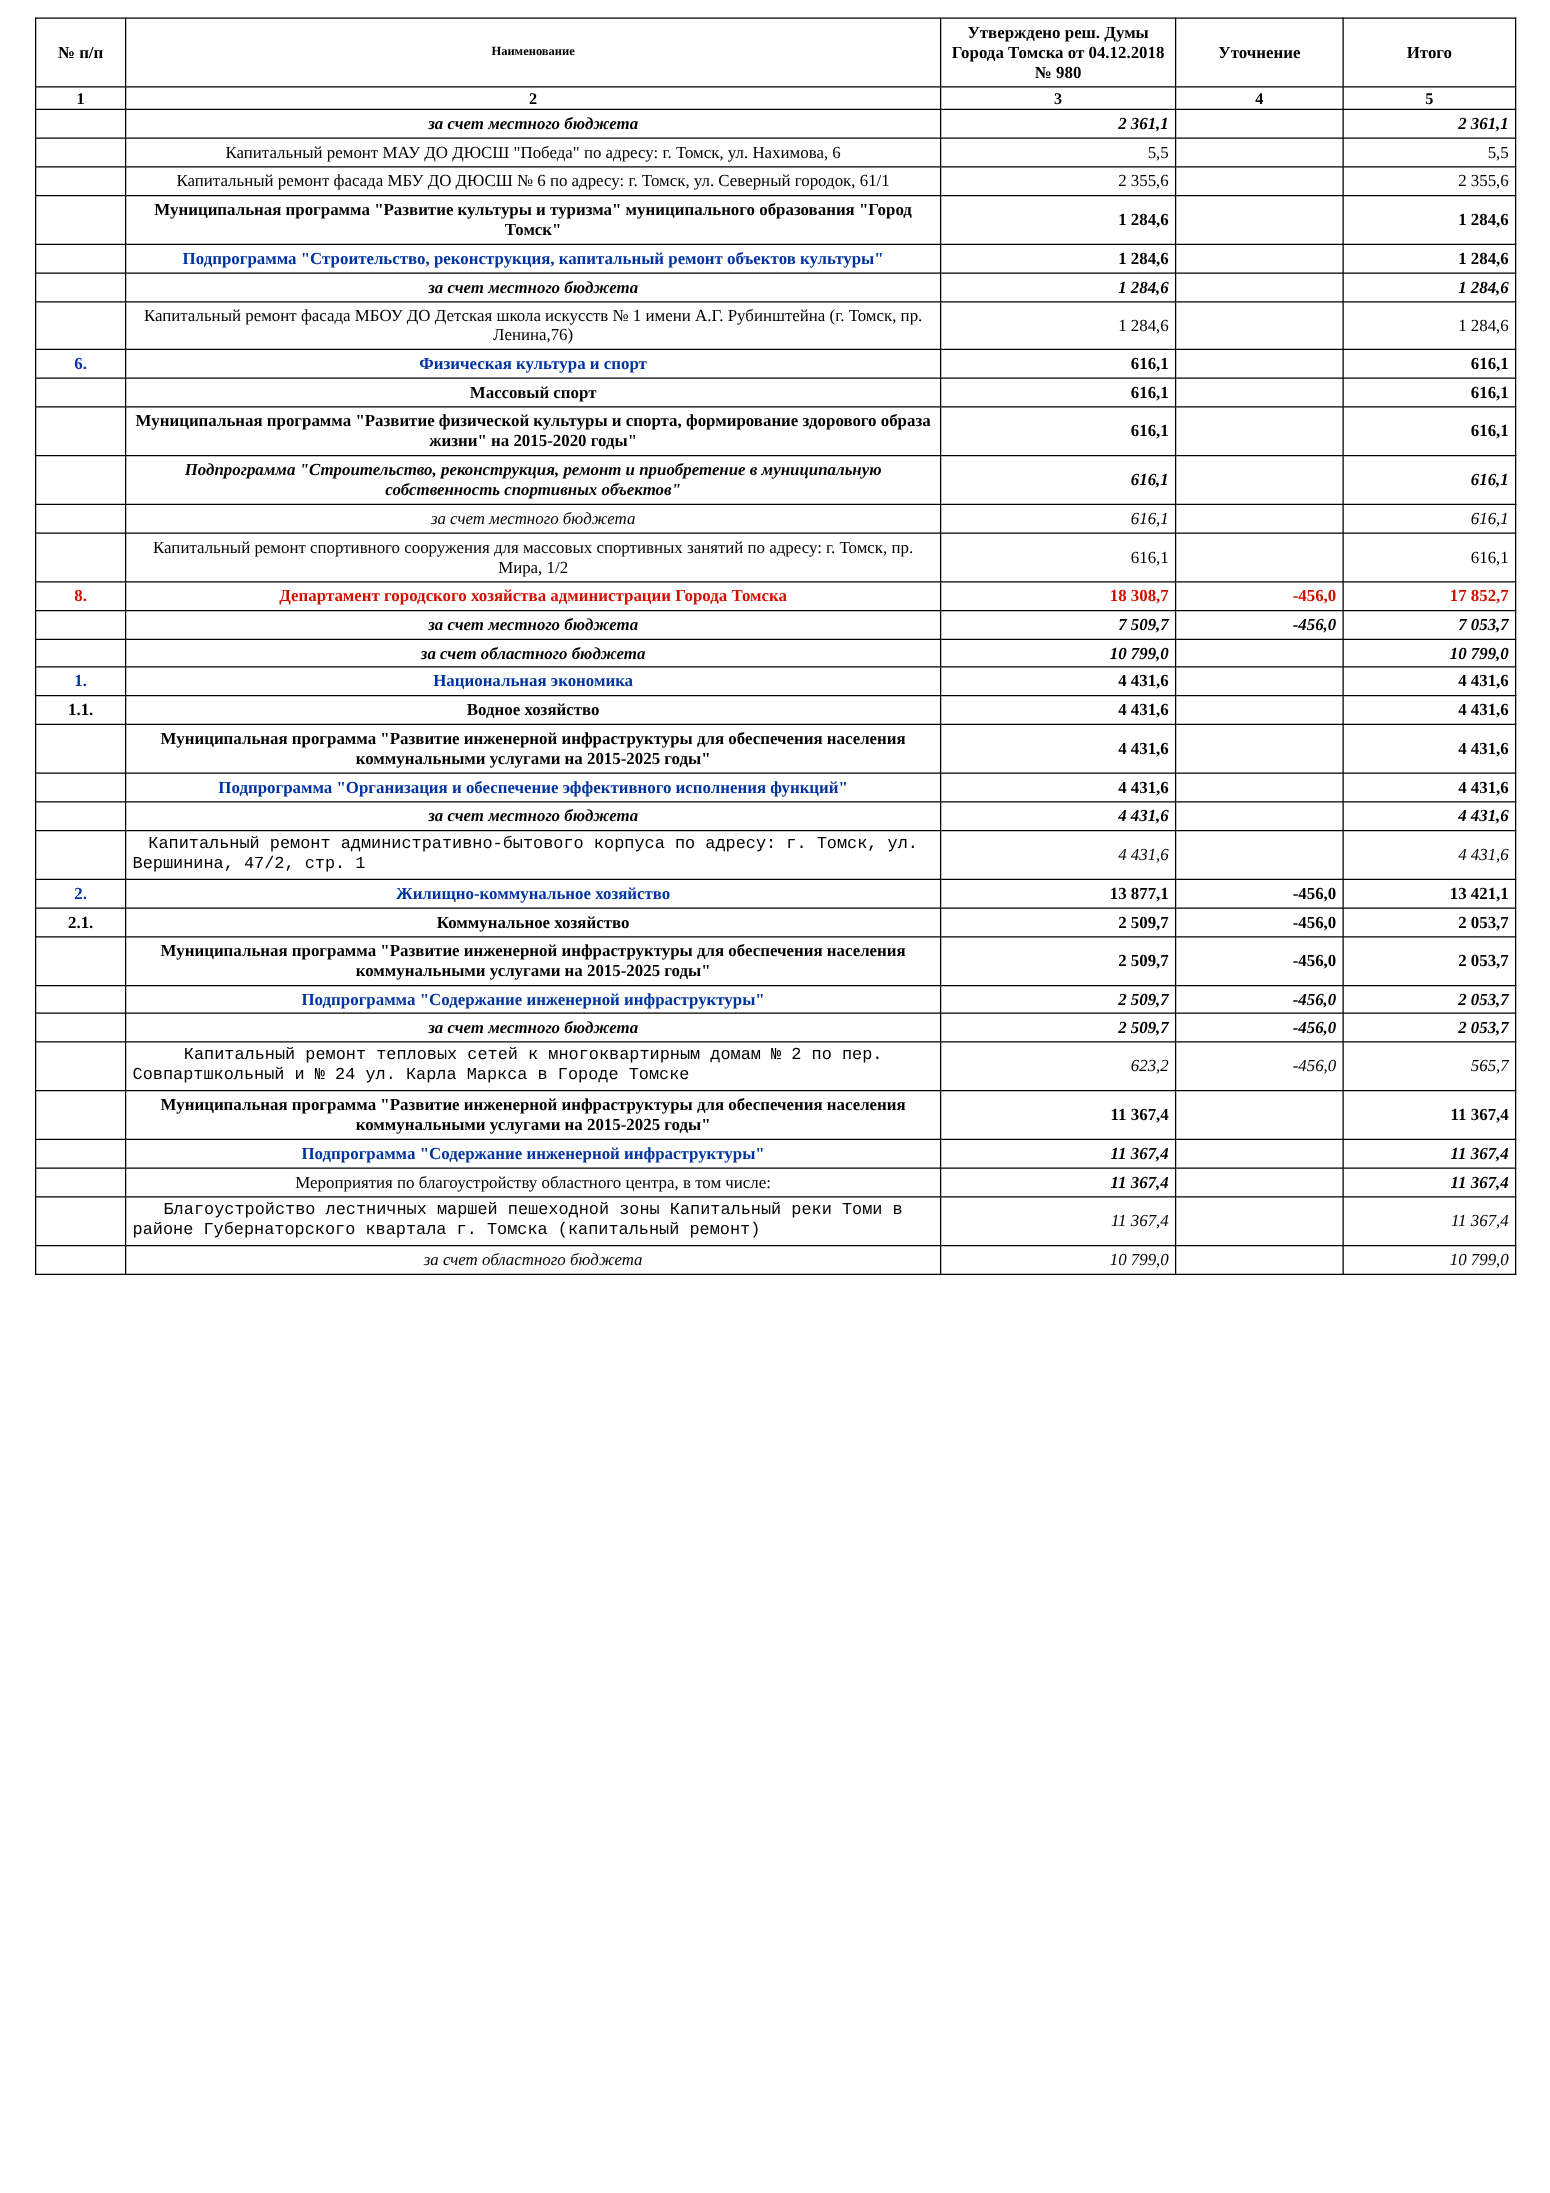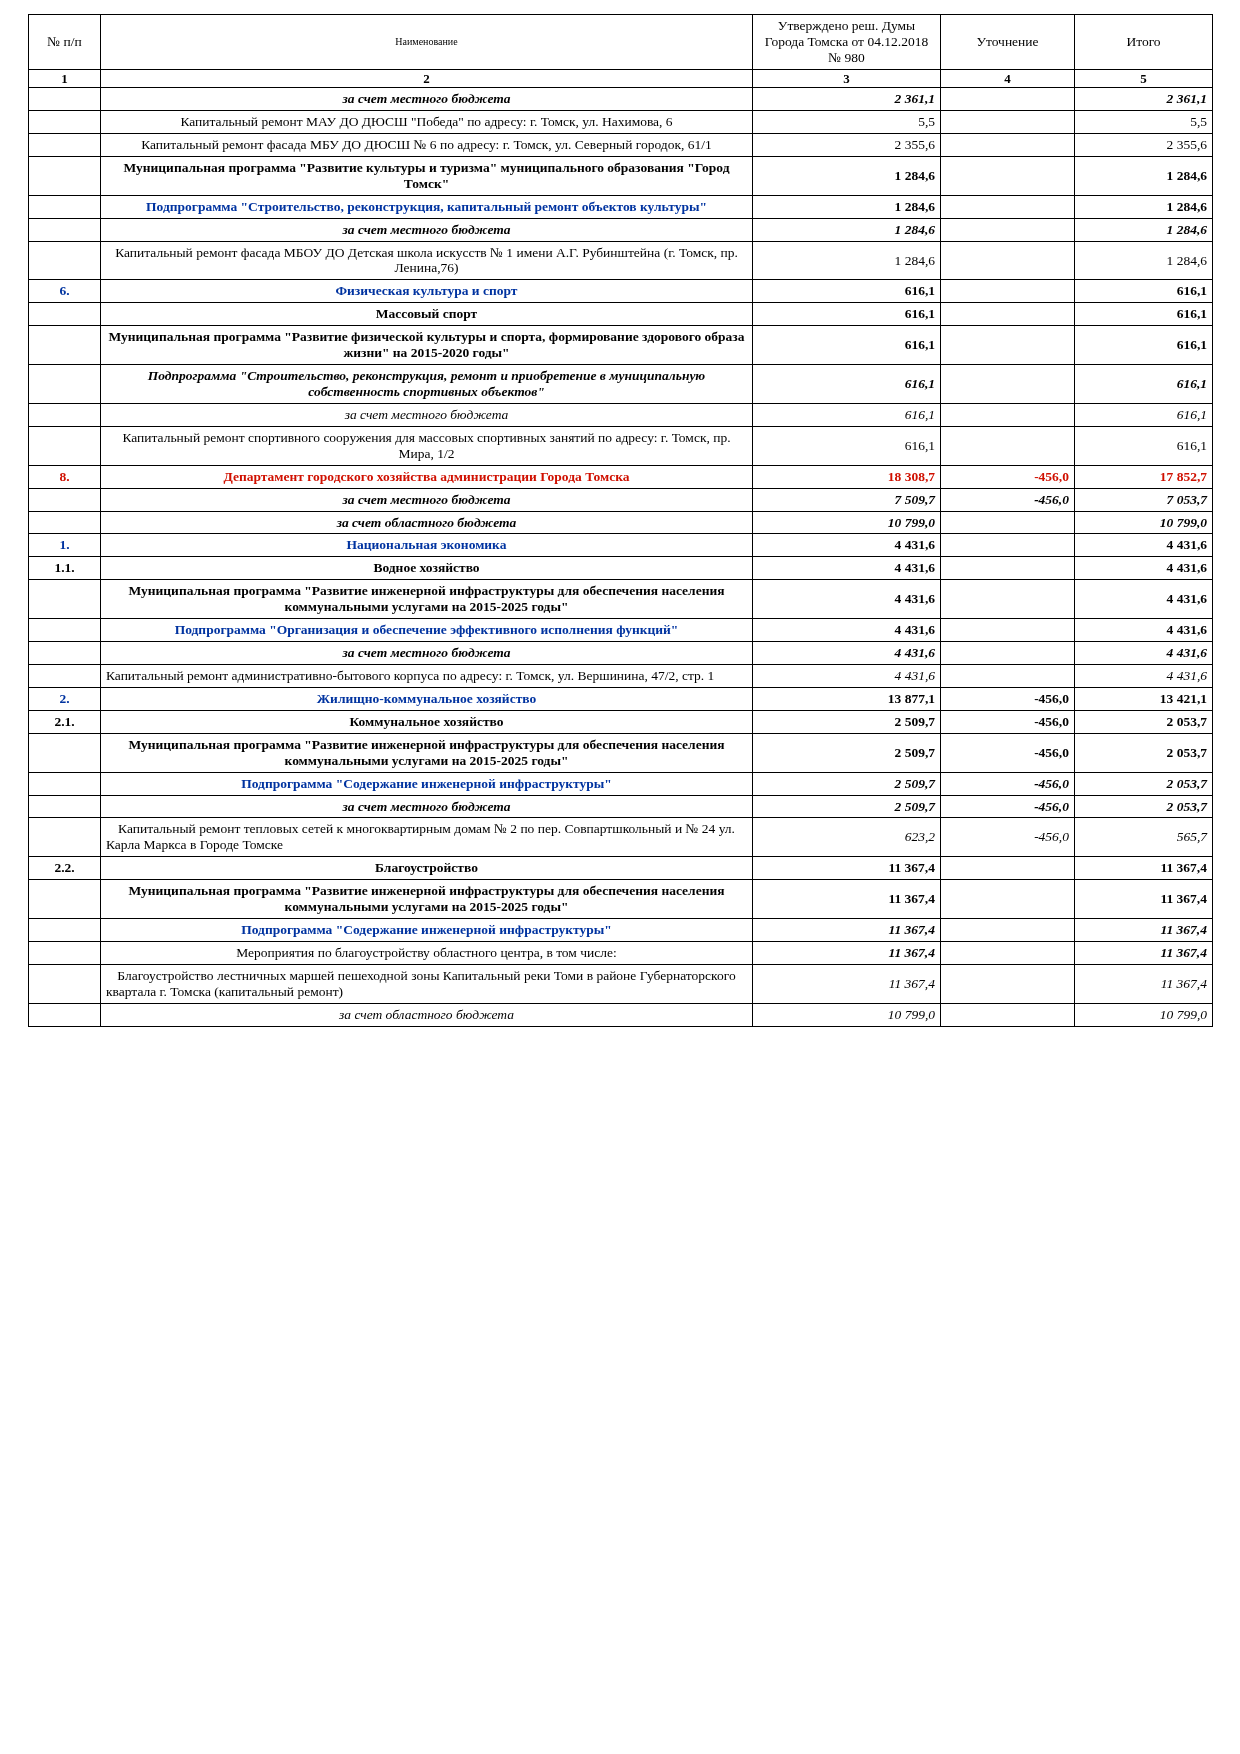--- a/index.html
+++ b/index.html
@@ -28,21 +28,21 @@
     line-height: 1.18;
   }
   
   col.c-num   { width: 72px; }
   col.c-name  { width: 652px; }
   col.c-appr  { width: 188px; }
   col.c-adj   { width: 134px; }
   col.c-total { width: 138px; }
 
   thead th {
-    font-weight: normal;
+    font-weight: bold;
     font-size: 13px;
     line-height: 1.2;
     padding: 6px 4px;
   }
   thead th.head-name { font-size: 10px; }
   tr.colnums td {
     text-align: center;
     font-weight: bold;
     font-size: 13px;
     padding: 1px 2px;
@@ -50,21 +50,21 @@
   td.num  { text-align: center; font-weight: bold; }
   td.val  { text-align: right; padding-right: 10px; white-space: nowrap; }
   td.name { text-align: center; }
 
   
   .b  { font-weight: bold; }
   .i  { font-style: italic; }
   .bi { font-weight: bold; font-style: italic; }
   .blue   { color: #0033a0; }
   .red    { color: #d01000; }
-  .just   { text-align: justify; text-align-last: left; }
+  .just   { text-align: justify; text-align-last: left; font-family: Liberation Mono, monospace; }
   .indent { padding-left: 20px; }
   .indent2{ padding-left: 28px; }
 </style>
 </head>
 <body>
 
 <table class="budget">
   <colgroup>
     <col class="c-num">
       <col class="c-name">
@@ -279,27 +279,20 @@
         <td class="val bi">2 053,7</td>
       </tr>
       <tr>
         <td class="num"></td>
         <td class="name indent just">Капитальный ремонт тепловых сетей к многоквартирным домам № 2 по пер. Совпартшкольный и № 24 ул. Карла Маркса в Городе Томске</td>
         <td class="val i">623,2</td>
         <td class="val i">-456,0</td>
         <td class="val i">565,7</td>
       </tr>
       <tr>
-        <td class="num">2.2.</td>
-        <td class="name indent b">Благоустройство</td>
-        <td class="val b">11 367,4</td>
-        <td class="val b"></td>
-        <td class="val b">11 367,4</td>
-      </tr>
-      <tr>
         <td class="num"></td>
         <td class="name indent b">Муниципальная программа "Развитие инженерной инфраструктуры для обеспечения населения коммунальными услугами на 2015-2025 годы"</td>
         <td class="val b">11 367,4</td>
         <td class="val b"></td>
         <td class="val b">11 367,4</td>
       </tr>
       <tr>
         <td class="num blue"></td>
         <td class="name indent b blue">Подпрограмма "Содержание инженерной инфраструктуры"</td>
         <td class="val bi">11 367,4</td>

